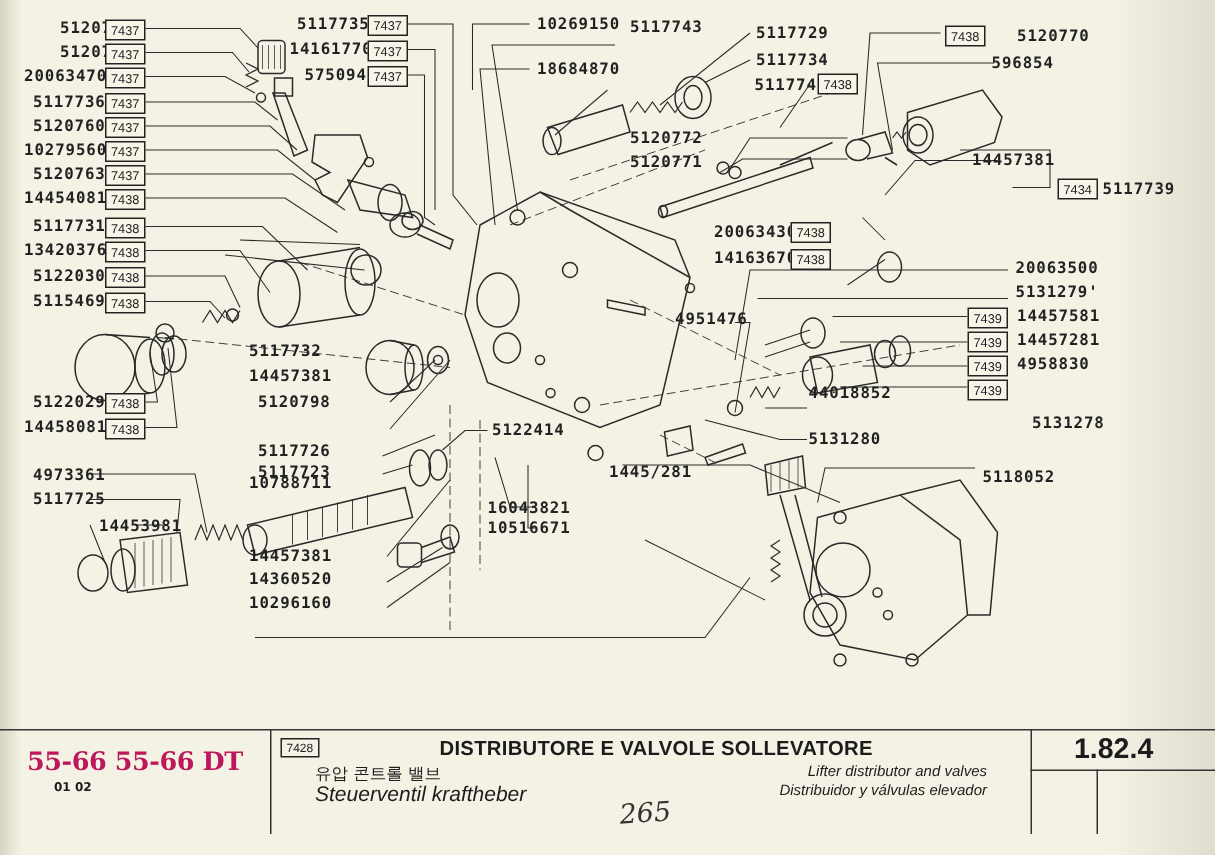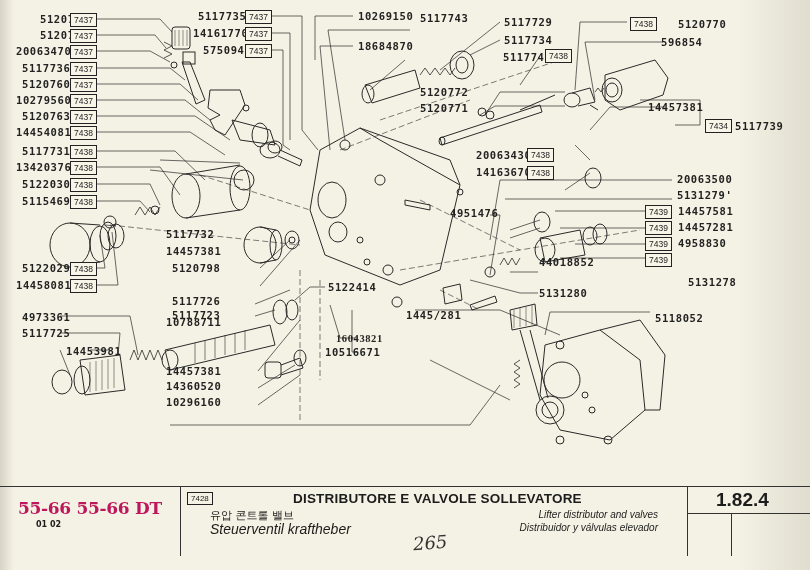--- a/index.html
+++ b/index.html
@@ -301,21 +301,21 @@
 <div class="lbl" style="left:661px;top:36px;">596854</div>
 <div class="lbl" style="left:648px;top:101px;">14457381</div>
 <div class="lbl" style="left:450px;top:207px;">4951476</div>
 <div class="lbl" style="left:677px;top:173px;">20063500</div>
 <div class="lbl" style="left:677px;top:189px;">5131279'</div>
 <div class="lbl" style="left:539px;top:256px;">44018852</div>
 <div class="lbl" style="left:539px;top:287px;">5131280</div>
 <div class="lbl" style="left:655px;top:312px;">5118052</div>
 <div class="lbl" style="left:328px;top:281px;">5122414</div>
 <div class="lbl" style="left:406px;top:309px;">1445/281</div>
-<div class="lbl" style="left:336px;top:333px;font-family:Liberation Serif, serif;">16043821</div>
+<div class="lbl" style="left:325px;top:333px;">16043821</div>
 <div class="lbl" style="left:325px;top:346px;">10516671</div>
 <div class="lbl" style="left:166px;top:228px;">5117732</div>
 <div class="lbl" style="left:166px;top:245px;">14457381</div>
 <div class="lbl" style="left:172px;top:262px;">5120798</div>
 <div class="lbl" style="left:166px;top:278px;margin-top:38px;">10788711</div>
 <div class="lbl" style="left:172px;top:295px;">5117726</div>
 <div class="lbl" style="left:172px;top:309px;">5117723</div>
 <div class="lbl" style="left:166px;top:365px;">14457381</div>
 <div class="lbl" style="left:166px;top:380px;">14360520</div>
 <div class="lbl" style="left:166px;top:396px;">10296160</div>

